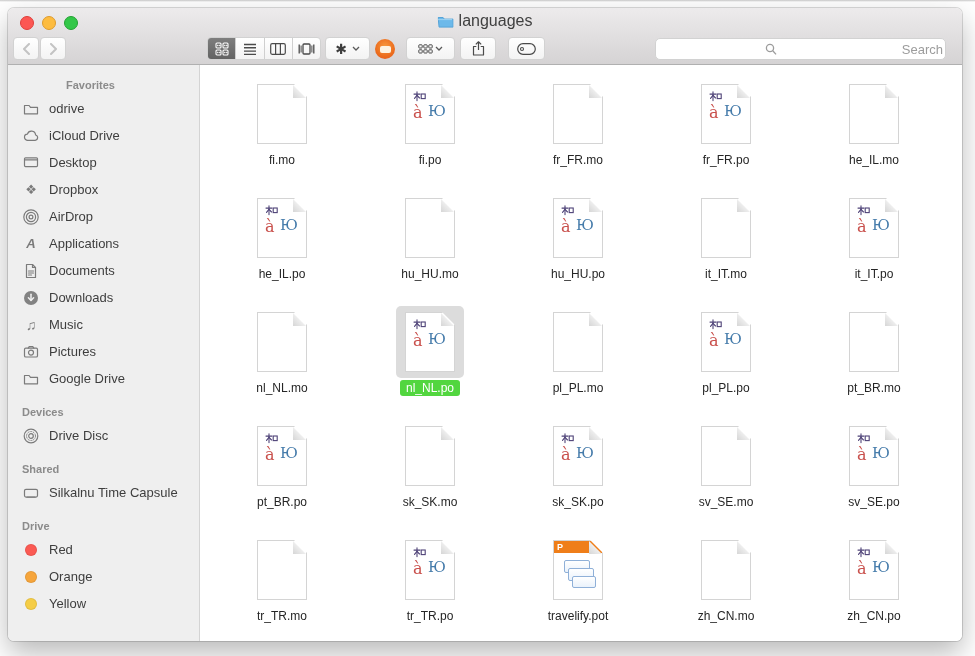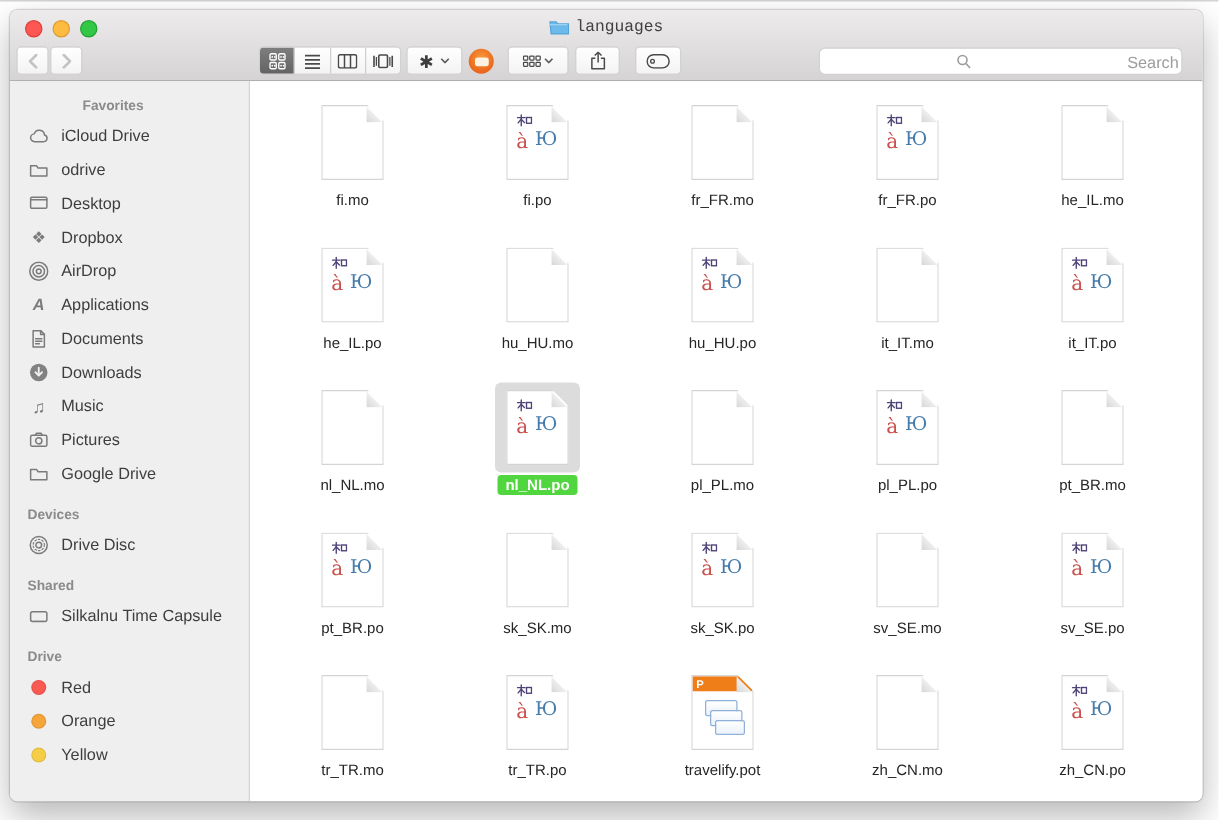--- a/index.html
+++ b/index.html
@@ -15,21 +15,21 @@
 
   
   .header{position:absolute;top:0;left:0;right:0;height:56px;
     background:linear-gradient(#edebec,#d5d3d4);border-bottom:1px solid #b0b0b0;}
   .traffic{position:absolute;top:8px;left:12px;display:flex;gap:8px;}
   .tl{width:12px;height:12px;border-radius:50%;}
   .tl.red{background:#fc5753;border:1px solid #df3e3a;}
   .tl.yel{background:#fdbc40;border:1px solid #de9b2d;}
   .tl.grn{background:#33c748;border:1px solid #24a233;}
   .title{position:absolute;top:4px;left:50%;transform:translateX(-50%);
-    display:flex;align-items:center;gap:5px;height:18px;font-size:13px;color:#404040;font-family:Liberation Mono, monospace;}
+    display:flex;align-items:center;gap:5px;height:18px;font-size:16px;color:#404040;}
   .proxy-folder{display:inline-block;line-height:0;}
 
   .tbtn{position:absolute;top:29px;height:23px;box-sizing:border-box;
     background:linear-gradient(#ffffff,#f3f3f3);border:1px solid #d2d2d2;border-radius:4px;
     display:flex;align-items:center;justify-content:center;padding:0;cursor:default;}
   .navb{width:26px;}
   .seg-group{left:199px;width:114px;display:flex;overflow:hidden;padding:0;}
   .seg{flex:1;display:flex;align-items:center;justify-content:center;border-right:1px solid #cfcfcf;height:100%;}
   .seg:last-child{border-right:none;}
   .seg.selected{background:linear-gradient(#7e7e7e,#636363);}
@@ -59,21 +59,21 @@
   .tagdot{width:12px;height:12px;border-radius:50%;box-shadow:inset 0 0 0 1px rgba(0,0,0,.08);}
 
   .content{flex:1;background:#fff;overflow:hidden;display:flex;flex-wrap:wrap;
     align-content:flex-start;padding:12px 0 0 8px;}
 
   
   .cell{width:148px;height:114px;display:flex;flex-direction:column;align-items:center;padding-top:1px;box-sizing:border-box;}
   .icon-box{width:68px;height:72px;border-radius:5px;display:flex;align-items:center;justify-content:center;}
   .cell.sel .icon-box{background:#dcdcdc;}
   .flabel{margin-top:2px;font-size:12px;color:#262626;padding:1px 6px;border-radius:3px;white-space:nowrap;text-align:right;}
-  .cell.sel .flabel{color:#fff;font-weight:bold;}
+  .cell.sel .flabel{color:#fff;font-weight:normal;}
 
   .doc{position:relative;width:50px;height:60px;box-sizing:border-box;background:#fff;
     border:1px solid #d4d4d4;overflow:hidden;
     clip-path:polygon(0 0,calc(100% - 13px) 0,100% 13px,100% 100%,0 100%);
     box-shadow:0 1px 2px rgba(0,0,0,.10);}
   .fold{position:absolute;top:0;right:0;width:13px;height:13px;z-index:3;
     background:linear-gradient(to bottom left,#ffffff 15%,#ececec 55%,#d6d6d6 100%);
     clip-path:polygon(0 0,100% 100%,0 100%);}
   .g-cjk{position:absolute;left:7px;top:6px;z-index:2;}
   .g-latin{position:absolute;left:7px;top:20px;font-size:16px;line-height:1;color:#c9504c;z-index:2;
@@ -227,35 +227,35 @@
     </div>
 
     <div class="window-body">
       <div class="sidebar" id="sidebar">
           <div class="sec">
             <div class="sec-title">Favorites</div>
             <div class="sitem">
               <span class="ic">
                 <svg width="16" height="16" viewBox="0 0 16 16">
                   <g fill="none" stroke="#7b7b7b" stroke-width="1.2" stroke-linecap="round" stroke-linejoin="round">
+                    <path d="M1.5 12.8 v-8.3 h4.6 l1.4 1.9 h7 v6.4 z"></path>
+                  </g>
+                </svg>
+              </span>
+              <span>odrive</span>
+            </div>
+            <div class="sitem">
+              <span class="ic">
+                <svg width="16" height="16" viewBox="0 0 16 16">
+                  <g fill="none" stroke="#7b7b7b" stroke-width="1.2" stroke-linecap="round" stroke-linejoin="round">
                     <path d="M4.8 12.3 a3.1 3.1 0 0 1 -.4-6.2 a4.2 4.2 0 0 1 8.2 .9 a2.7 2.7 0 0 1 -.4 5.3 z"></path>
                   </g>
                 </svg>
               </span>
               <span>iCloud Drive</span>
-            </div>
-            <div class="sitem">
-              <span class="ic">
-                <svg width="16" height="16" viewBox="0 0 16 16">
-                  <g fill="none" stroke="#7b7b7b" stroke-width="1.2" stroke-linecap="round" stroke-linejoin="round">
-                    <path d="M1.5 12.8 v-8.3 h4.6 l1.4 1.9 h7 v6.4 z"></path>
-                  </g>
-                </svg>
-              </span>
-              <span>odrive</span>
             </div>
             <div class="sitem">
               <span class="ic">
                 <svg width="16" height="16" viewBox="0 0 16 16">
                   <g fill="none" stroke="#7b7b7b" stroke-width="1.2" stroke-linecap="round" stroke-linejoin="round">
                     <rect x="1.5" y="2.8" width="13" height="8.8" rx="1"></rect>
                     <path d="M1.5 4.8 h13"></path>
                   </g>
                 </svg>
               </span>

